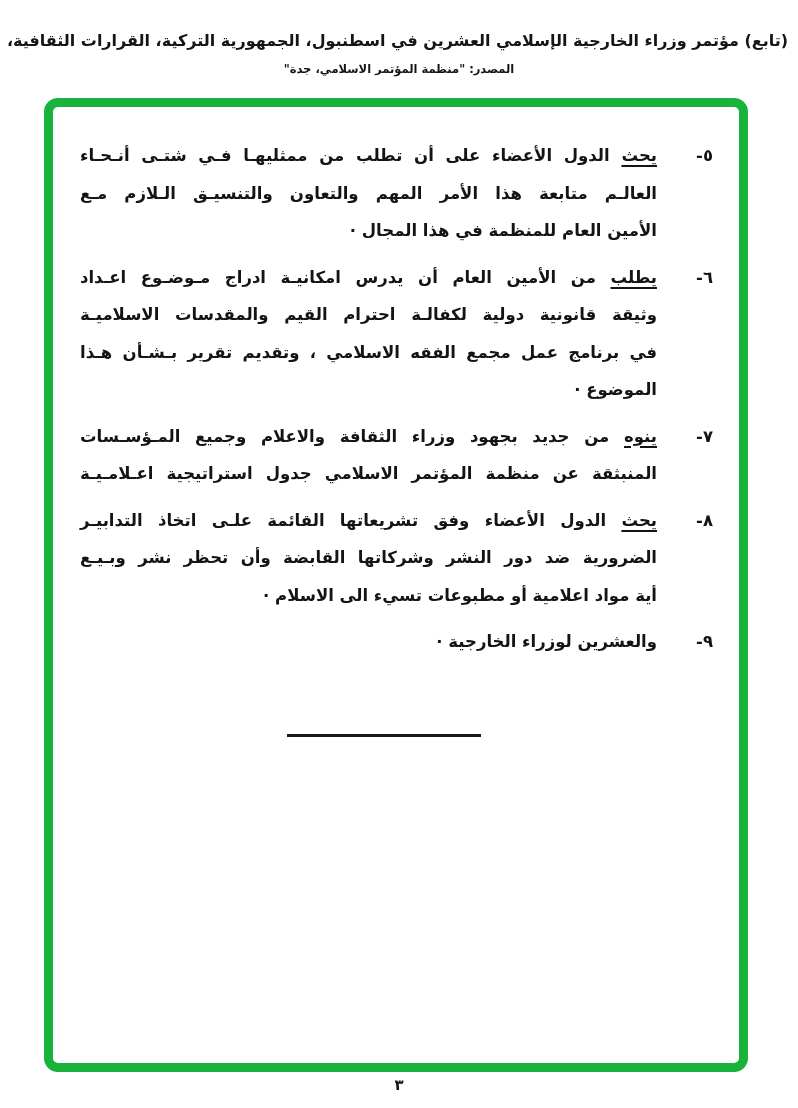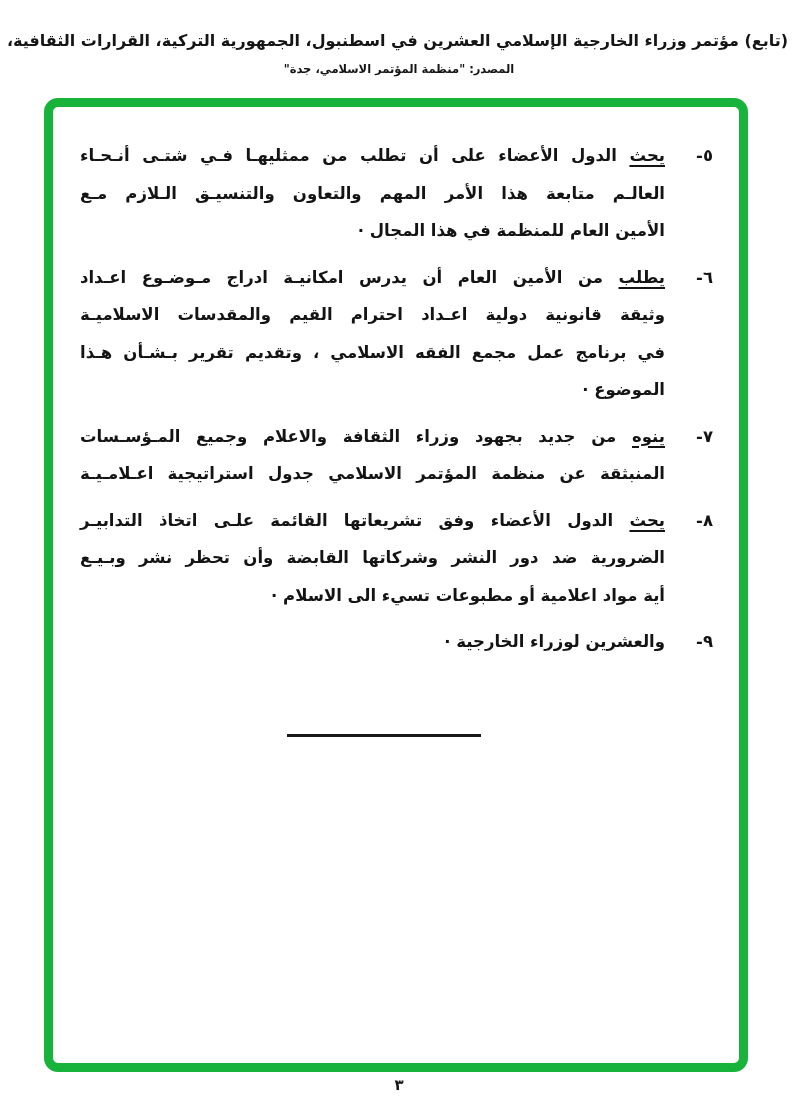--- a/index.html
+++ b/index.html
@@ -73,21 +73,21 @@
     color: #141414;
   }
   .num {
     flex: none;
     width: 26px;
     direction: rtl;
     text-align: right;
   }
   .body {
     flex: 1;
-    margin-right: 22px;
+    margin-right: 30px;
     min-width: 0;
   }
   .line {
     text-align: justify;
     text-align-last: justify;
     text-justify: inter-word;
   }
   .line.last {
     text-align: left;
     text-align-last: right;
@@ -135,21 +135,21 @@
       <div class="line"><span class="u">يحث</span> <span>الدول الأعضاء على أن تطلب من ممثليهـا فـي شتـى أنـحـاء</span></div>
       <div class="line">العالـم متابعة هذا الأمر المهم والتعاون والتنسيـق الـلازم مـع</div>
       <div class="line last">الأمين العام للمنظمة في هذا المجال ·</div>
     </div>
   </div>
 
   <div class="item">
     <div class="num">٦-</div>
     <div class="body">
       <div class="line"><span class="u">يطلب</span> <span>من الأمين العام أن يدرس امكانيـة ادراج مـوضـوع اعـداد</span></div>
-      <div class="line">وثيقة قانونية دولية اعـداد احترام القيم والمقدسات الاسلاميـة</div>
+      <div class="line">وثيقة قانونية دولية لكفالـة احترام القيم والمقدسات الاسلاميـة</div>
       <div class="line">في برنامج عمل مجمع الفقه الاسلامي ، وتقديم تقرير بـشـأن هـذا</div>
       <div class="line last">الموضوع ·</div>
     </div>
   </div>
 
   <div class="item">
     <div class="num">٧-</div>
     <div class="body">
       <div class="line"><span class="u">ينوه</span> <span>من جديد بجهود وزراء الثقافة والاعلام وجميع المـؤسـسات</span></div>
       <div class="line">المنبثقة عن منظمة المؤتمر الاسلامي جدول استراتيجية اعـلامـيـة</div>

